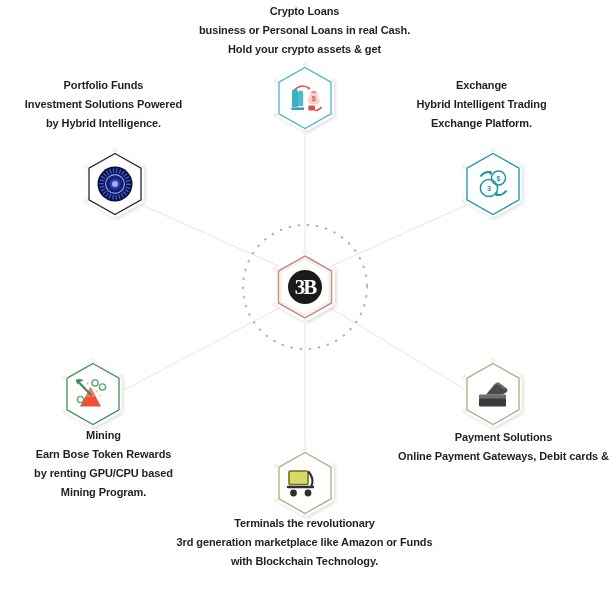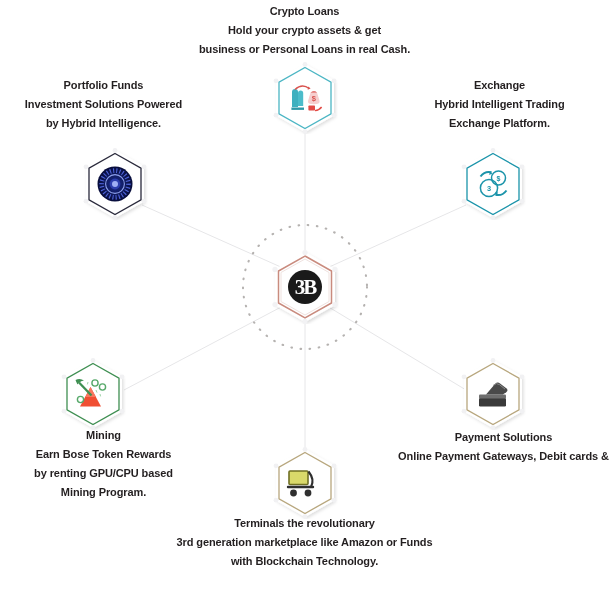--- a/index.html
+++ b/index.html
@@ -32,21 +32,21 @@
     font-size: 11px;
     line-height: 1.72;
     letter-spacing: -0.1px;
     white-space: nowrap;
   }
   .tblock .ttitle { display: block; }
   .tblock .tline  { display: block; }
 
   .tb-crypto   { left: 152px; top: 2px;   width: 305px; }
   .tb-portfolio{ left: -2px;  top: 76px;  width: 211px; }
-  .tb-exchange { left: 394px; top: 76px;  width: 211px; }
+  .tb-exchange { left: 376px; top: 76px;  width: 211px; }
   .tb-mining   { left: -2px;  top: 426px; width: 211px; }
   .tb-payment  { left: 398px; top: 428px; width: 211px; }
   .tb-ecom     { left: 152px; top: 514px; width: 305px; }
 
   
   .node {
     position: absolute;
     width: 66px;
     height: 72px;
   }
@@ -277,22 +277,22 @@
         <circle cx="62" cy="53.2" r="2.4"></circle>
           <circle cx="33" cy="69.6" r="2.4"></circle>
         <circle cx="4" cy="53.2" r="2.4"></circle>
           <circle cx="4" cy="18.8" r="2.4"></circle>
       </g>
     </svg>
   </div>
 
   <div class="tblock tb-crypto">
     <span class="ttitle">Crypto Loans</span>
+    <span class="tline">business or Personal Loans in real Cash.</span>
     <span class="tline">Hold your crypto assets &amp; get</span>
-    <span class="tline">business or Personal Loans in real Cash.</span>
   </div>
 
   <div class="tblock tb-portfolio">
     <span class="ttitle">Portfolio Funds</span>
     <span class="tline">Investment Solutions Powered</span>
     <span class="tline">by Hybrid Intelligence.</span>
   </div>
 
   <div class="tblock tb-exchange">
     <span class="ttitle">Exchange</span>

